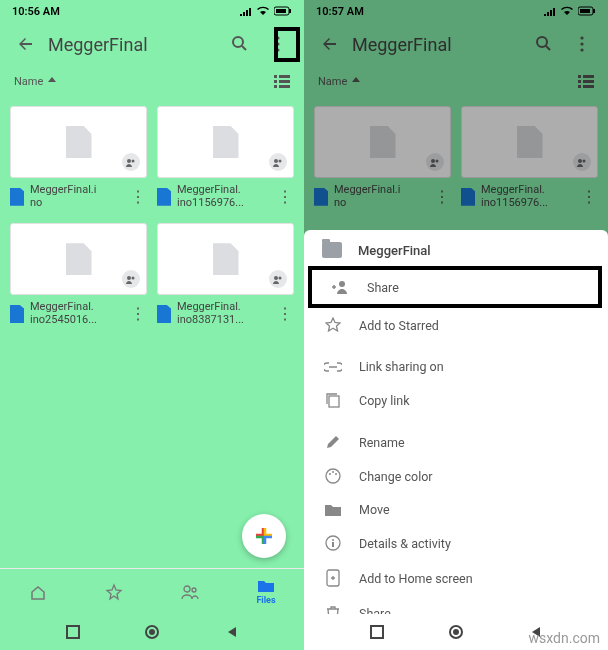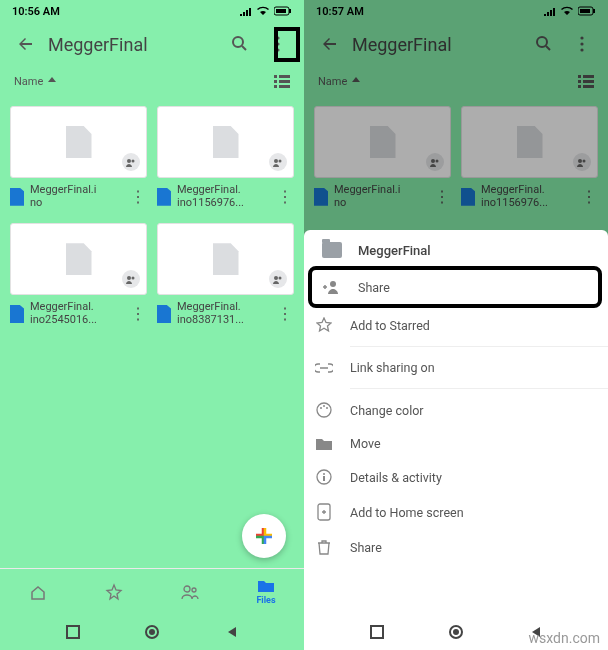--- a/index.html
+++ b/index.html
@@ -28,21 +28,21 @@
   .nav.active { color: #1a73e8; }
   .sysnav { position: absolute; bottom: 0; left: 0; right: 0; height: 36px; display: flex; justify-content: space-evenly; align-items: center; }
   .sysnav div { width: 14px; height: 14px; color: #444; }
   
   .dim { position: absolute; inset: 0; background: rgba(0,0,0,.32); }
   .sheet { position: absolute; left: 0; right: 0; bottom: 36px; top: 230px; background: #fff; border-top-left-radius: 6px; border-top-right-radius: 6px; display: flex; flex-direction: column; overflow: hidden; }
   .sheet-hdr { display: flex; align-items: center; gap: 16px; padding: 12px 18px 8px 18px; }
   .sheet-hdr .folder { width: 20px; height: 16px; background: #9aa0a6; border-radius: 2px; position: relative; }
   .sheet-hdr .folder::before { content:''; position:absolute; top:-3px; left:0; width:8px; height:4px; background:#9aa0a6; border-radius:1px; }
   .sheet-hdr .name { font-size: 13px; font-weight: 500; color: #444; }
-  .menu { display: flex; align-items: center; gap: 16px; padding: 9px 10px; font-size: 12.5px; color: #555; border-radius: 8px; }
+  .menu { display: flex; align-items: center; gap: 16px; padding: 9px 19px; font-size: 12.5px; color: #555; }
   .menu .mi { width: 20px; display: flex; align-items: center; justify-content: center; color: #888; }
   .divider { height: 1px; background: #eee; margin: 4px 0 4px 46px; }
   .highlight-box { border: 4px solid #000; }
   .hl-more { position: absolute; top: 27px; right: 4px; width: 26px; height: 35px; border: 4px solid #000; pointer-events: none; }
   .watermark { position: absolute; right: 8px; bottom: 4px; font-size: 14px; color: #999; }
   svg { display: block; }
 </style>
 </head>
 <body>
 
@@ -332,21 +332,38 @@
       </div>
       <div class="divider"></div>
       <div class="menu">
         <div class="mi">
             <svg width="18" height="10">
               <path d="M5 1H3a4 4 0 000 8h2M13 1h2a4 4 0 010 8h-2M5 5h8" fill="none" stroke="#888" stroke-width="1.5"></path>
             </svg>
           </div>
         <span>Link sharing on</span>
       </div>
+      <div class="menu">
+        <div class="mi">
+            <svg width="16" height="16">
+              <rect x="4" y="4" width="10" height="11" fill="none" stroke="#888" stroke-width="1.3"></rect>
+              <path d="M2 12V2h10" fill="none" stroke="#888" stroke-width="1.3"></path>
+            </svg>
+          </div>
+        <span>Copy link</span>
+      </div>
       <div class="divider"></div>
+      <div class="menu">
+        <div class="mi">
+            <svg width="16" height="16">
+              <path d="M2 14l1-4 8-8 3 3-8 8z" fill="#888"></path>
+            </svg>
+          </div>
+        <span>Rename</span>
+      </div>
       <div class="menu">
         <div class="mi">
             <svg width="16" height="16">
               <circle cx="8" cy="8" r="7" fill="none" stroke="#888" stroke-width="1.3"></circle>
               <circle cx="5" cy="6" r="1" fill="#888"></circle>
               <circle cx="8" cy="4" r="1" fill="#888"></circle>
               <circle cx="11" cy="6" r="1" fill="#888"></circle>
             </svg>
           </div>
         <span>Change color</span>

